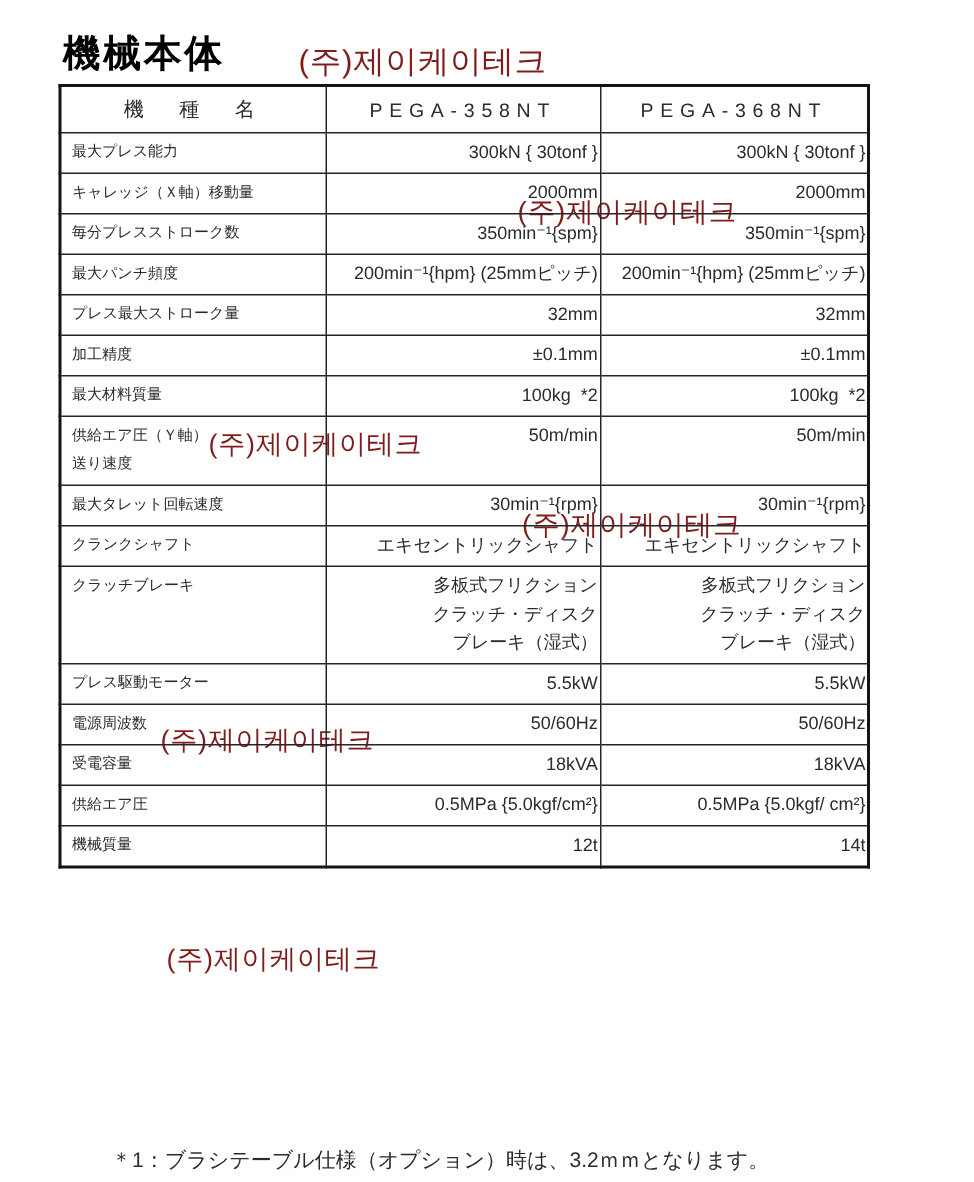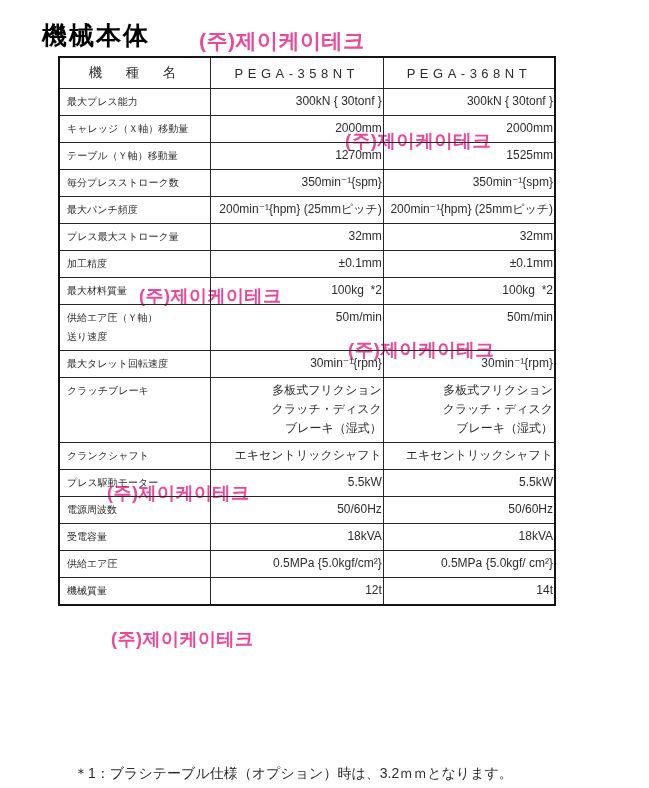--- a/index.html
+++ b/index.html
@@ -1,35 +1,35 @@
 <!DOCTYPE html>
 <html><head>
 <meta charset="utf-8">
 <style>
   html,body{margin:0;padding:0;background:#ffffff;}
   .page{
-    position:relative;width:556px;height:788px;background:#ffffff;
+    position:relative;width:649px;height:788px;background:#ffffff;
     font-family:"Liberation Sans","DejaVu Sans",sans-serif;color:#2b2b2e;overflow:hidden;
   }
   .title{
     position:absolute;left:42px;top:2px;font-size:25px;font-weight:bold;
     color:#000;letter-spacing:2px;z-index:3;white-space:nowrap;
   }
   .wm{
-    position:absolute;color:#ec4899;font-weight:700;white-space:nowrap;z-index:1;
+    position:absolute;color:#7f1d1d;font-weight:400;white-space:nowrap;z-index:1;
     letter-spacing:0.5px;
   }
   .wm1{left:199px;top:27px;font-size:21px;}
   .wm2{left:345px;top:128px;font-size:18.5px;}
   .wm3{left:139px;top:284px;font-size:18px;}
   .wm4{left:348px;top:337px;font-size:18.5px;}
   .wm5{left:107px;top:481px;font-size:18px;}
   .wm6{left:111px;top:627px;font-size:18px;}
   table.spec{
-    position:absolute;left:58px;top:56px;z-index:2;
+    position:absolute;left:39px;top:56px;z-index:2;
     border-collapse:collapse;table-layout:fixed;background:transparent;
     border:2px solid #141416;
   }
   table.spec th, table.spec td{
     border:1.4px solid #26262a;overflow:hidden;background:transparent;
   }
   th.h-label{
     height:28px;font-weight:normal;font-size:13.5px;letter-spacing:5px;
     text-align:center;vertical-align:middle;color:#2b2b2e;
   }
@@ -83,25 +83,20 @@
       <td class="val">300kN { 30tonf }</td>
       <td class="val">300kN { 30tonf }</td>
     </tr>
 
     <tr>
       <td class="label">キャレッジ（Ｘ軸）移動量</td>
       <td class="val">2000mm</td>
       <td class="val">2000mm</td>
     </tr>
 
-    <tr>
-      <td class="label">テーブル（Ｙ軸）移動量</td>
-      <td class="val">1270mm</td>
-      <td class="val">1525mm</td>
-    </tr>
 
     <tr>
       <td class="label">毎分プレスストローク数</td>
       <td class="val">350min⁻¹{spm}</td>
       <td class="val">350min⁻¹{spm}</td>
     </tr>
 
     <tr>
       <td class="label">最大パンチ頻度</td>
       <td class="val">200min⁻¹{hpm} (25mmピッチ)</td>
@@ -135,33 +130,33 @@
       <td class="val">50m/min</td>
     </tr>
 
     <tr>
       <td class="label">最大タレット回転速度</td>
       <td class="val">30min⁻¹{rpm}</td>
       <td class="val">30min⁻¹{rpm}</td>
     </tr>
 
     <tr>
+      <td class="label">クランクシャフト</td>
+      <td class="val">エキセントリックシャフト</td>
+      <td class="val">エキセントリックシャフト</td>
+    </tr>
+
+    <tr>
       <td class="label">クラッチブレーキ</td>
       <td class="val">多板式フリクション
 クラッチ・ディスク
 ブレーキ（湿式）</td>
       <td class="val">多板式フリクション
 クラッチ・ディスク
 ブレーキ（湿式）</td>
-    </tr>
-
-    <tr>
-      <td class="label">クランクシャフト</td>
-      <td class="val">エキセントリックシャフト</td>
-      <td class="val">エキセントリックシャフト</td>
     </tr>
 
     <tr>
       <td class="label">プレス駆動モーター</td>
       <td class="val">5.5kW</td>
       <td class="val">5.5kW</td>
     </tr>
 
 
 

